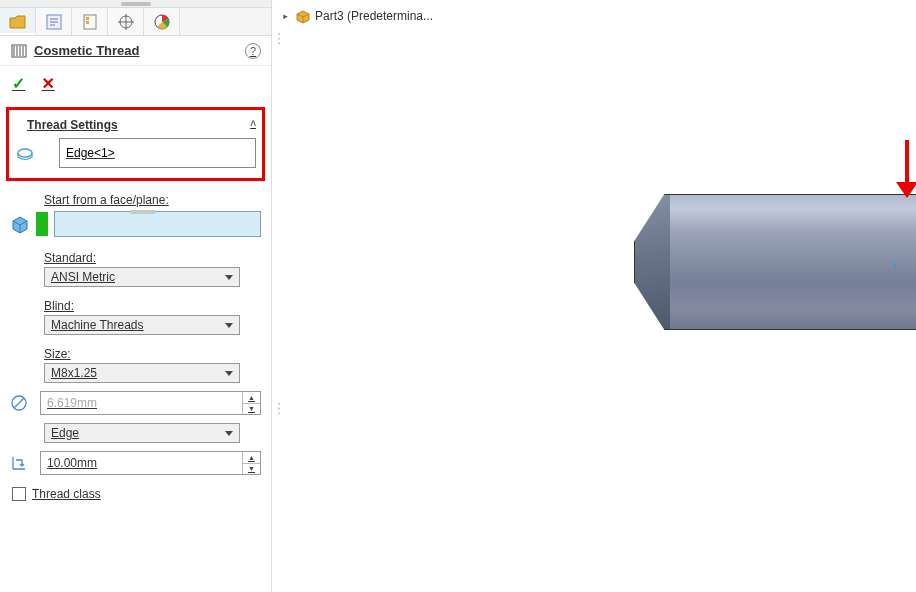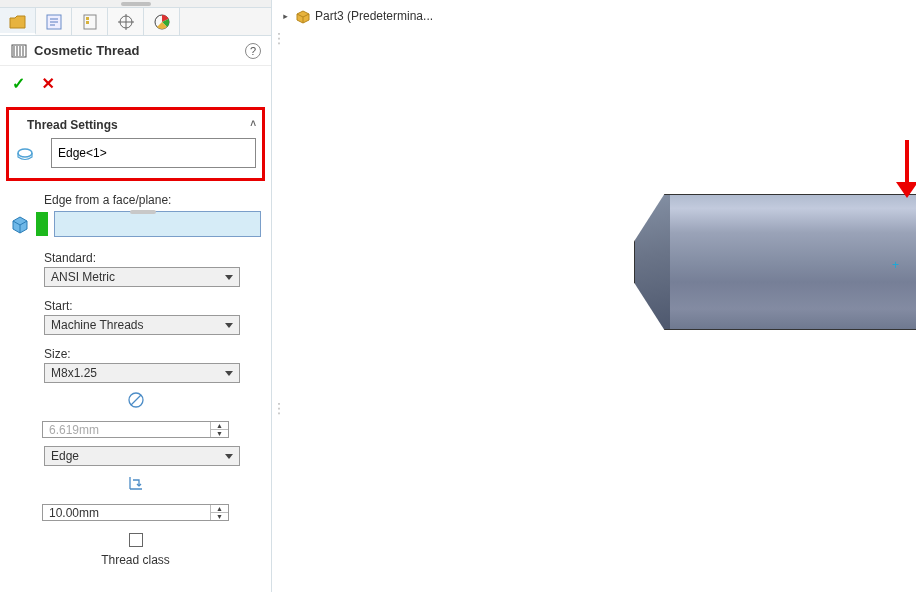--- a/index.html
+++ b/index.html
@@ -14,20 +14,21 @@
     position: relative;
   }
   .main-layout { display: flex; height: 100%; }
   .panel {
     width: 272px;
     border-right: 1px solid #d5dfe5;
     background: #fff;
     display: flex;
     flex-direction: column;
     position: relative;
+    text-decoration: underline;
   }
   .top-collapse-handle {
     height: 8px;
     background: #f0f0f0;
     border-bottom: 1px solid #d5dfe5;
     display: flex;
     justify-content: center;
     align-items: center;
   }
   .top-collapse-handle .notch {
@@ -94,21 +95,21 @@
     justify-content: space-between;
     font-weight: 600;
     font-size: 12px;
     padding: 2px 0 6px 0;
     margin-left: 12px;
   }
   .chevron { color: #666; font-size: 10px; }
   .edge-row {
     display: flex;
     align-items: center;
-    gap: 16px;
+    gap: 24px;
   }
   .edge-icon { width: 20px; height: 20px; }
   .edge-input {
     flex: 1;
     height: 30px;
     border: 1px solid #888;
     padding: 4px 6px;
     font-size: 12px;
     background: #fff;
   }
@@ -155,21 +156,20 @@
     content: "";
     border-left: 4px solid transparent;
     border-right: 4px solid transparent;
     border-top: 5px solid #444;
   }
   .numeric-row {
     display: flex;
     align-items: center;
     gap: 12px;
     padding: 4px 10px;
-    flex-direction: column;
   }
   .numeric-icon { width: 18px; height: 18px; }
   .numeric-box {
     flex: 1;
     height: 24px;
     border: 1px solid #999;
     display: flex;
     align-items: stretch;
     background: #fff;
   }
@@ -197,21 +197,20 @@
     color: #444;
     line-height: 1;
   }
   .spin div:first-child { border-bottom: 1px solid #bbb; }
   .end-cond-row { padding: 4px 10px 4px 44px; }
   .checkbox-row {
     display: flex;
     align-items: center;
     gap: 6px;
     padding: 8px 12px;
-    flex-direction: column;
   }
   .checkbox {
     width: 14px; height: 14px;
     border: 1px solid #666;
     background: #fff;
   }
   .small-drag-handle {
     position: absolute;
     left: 128px;
     width: 30px;
@@ -374,38 +373,38 @@
           <path d="M3 10 L3 14 Q10 19 17 14 L17 10" fill="none" stroke="#4fa2d6" stroke-width="1.2"></path>
         </svg>
         <input class="edge-input" value="Edge&lt;1&gt;" style="">
       </div>
     </div>
 
     <div class="small-drag-handle" style="top:210px;">
         <div class="bar"></div>
       </div>
 
-    <div class="subsection">Edge from a face/plane:</div>
+    <div class="subsection">Start from a face/plane:</div>
     <div class="face-row">
       <svg class="cube-icon" viewBox="0 0 20 20">
         <path d="M3 7l7-4 7 4v8l-7 4-7-4z" fill="#6fb8e8" stroke="#2a7cb6"></path>
         <path d="M3 7l7 4 7-4M10 11v8" fill="none" stroke="#2a7cb6"></path>
       </svg>
       <div class="green-tag"></div>
       <input class="face-input" value="" style="">
     </div>
 
     <div class="field-label">Standard:</div>
     <div class="select-row">
       <div class="select-box">
         <span>ANSI Metric</span>
       </div>
     </div>
 
-    <div class="field-label">Start:</div>
+    <div class="field-label">Blind:</div>
     <div class="select-row">
       <div class="select-box">
         <span>Machine Threads</span>
       </div>
     </div>
 
     <div class="field-label">Size:</div>
     <div class="select-row">
       <div class="select-box">
         <span>M8x1.25</span>

